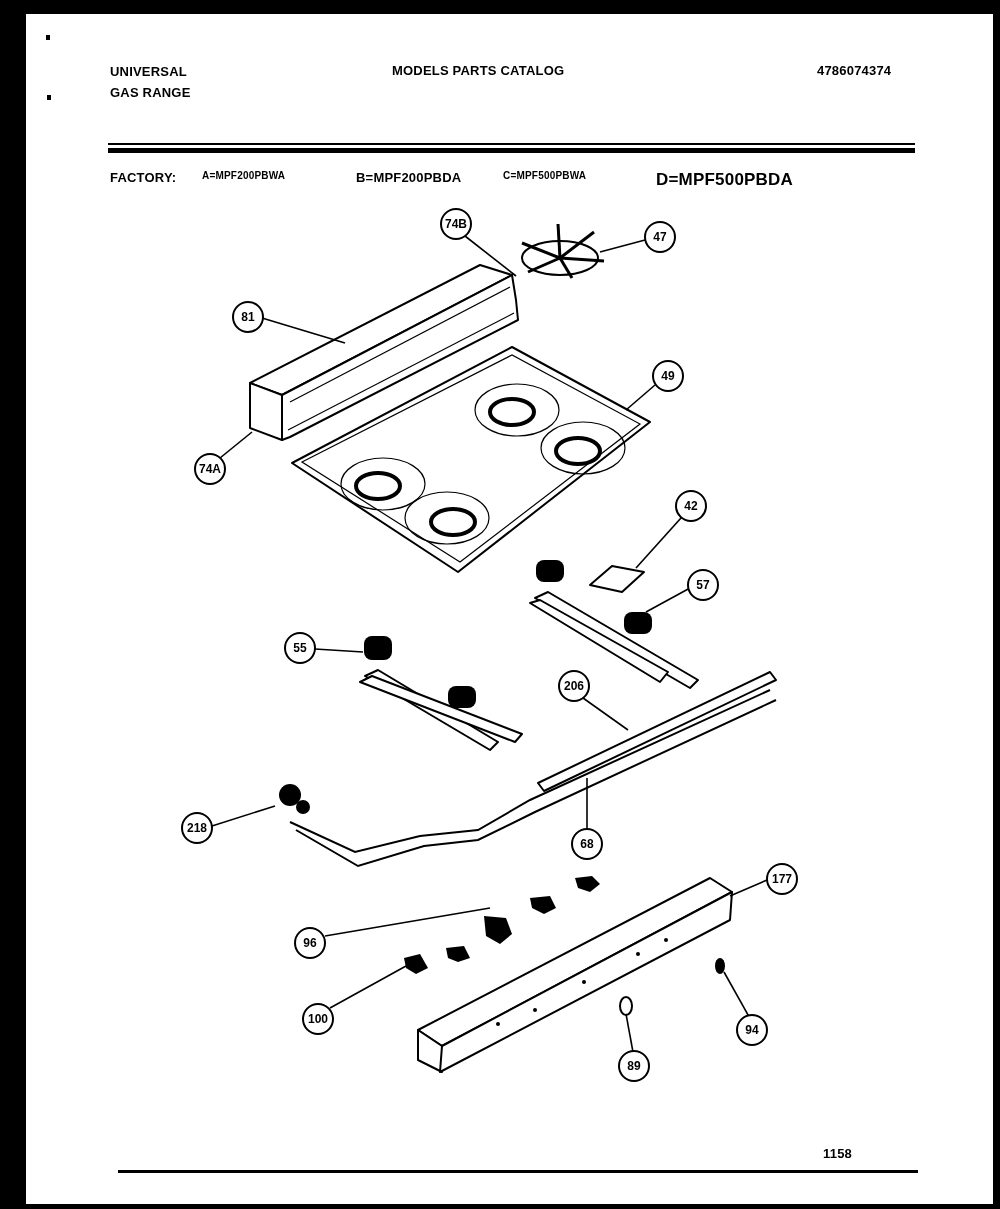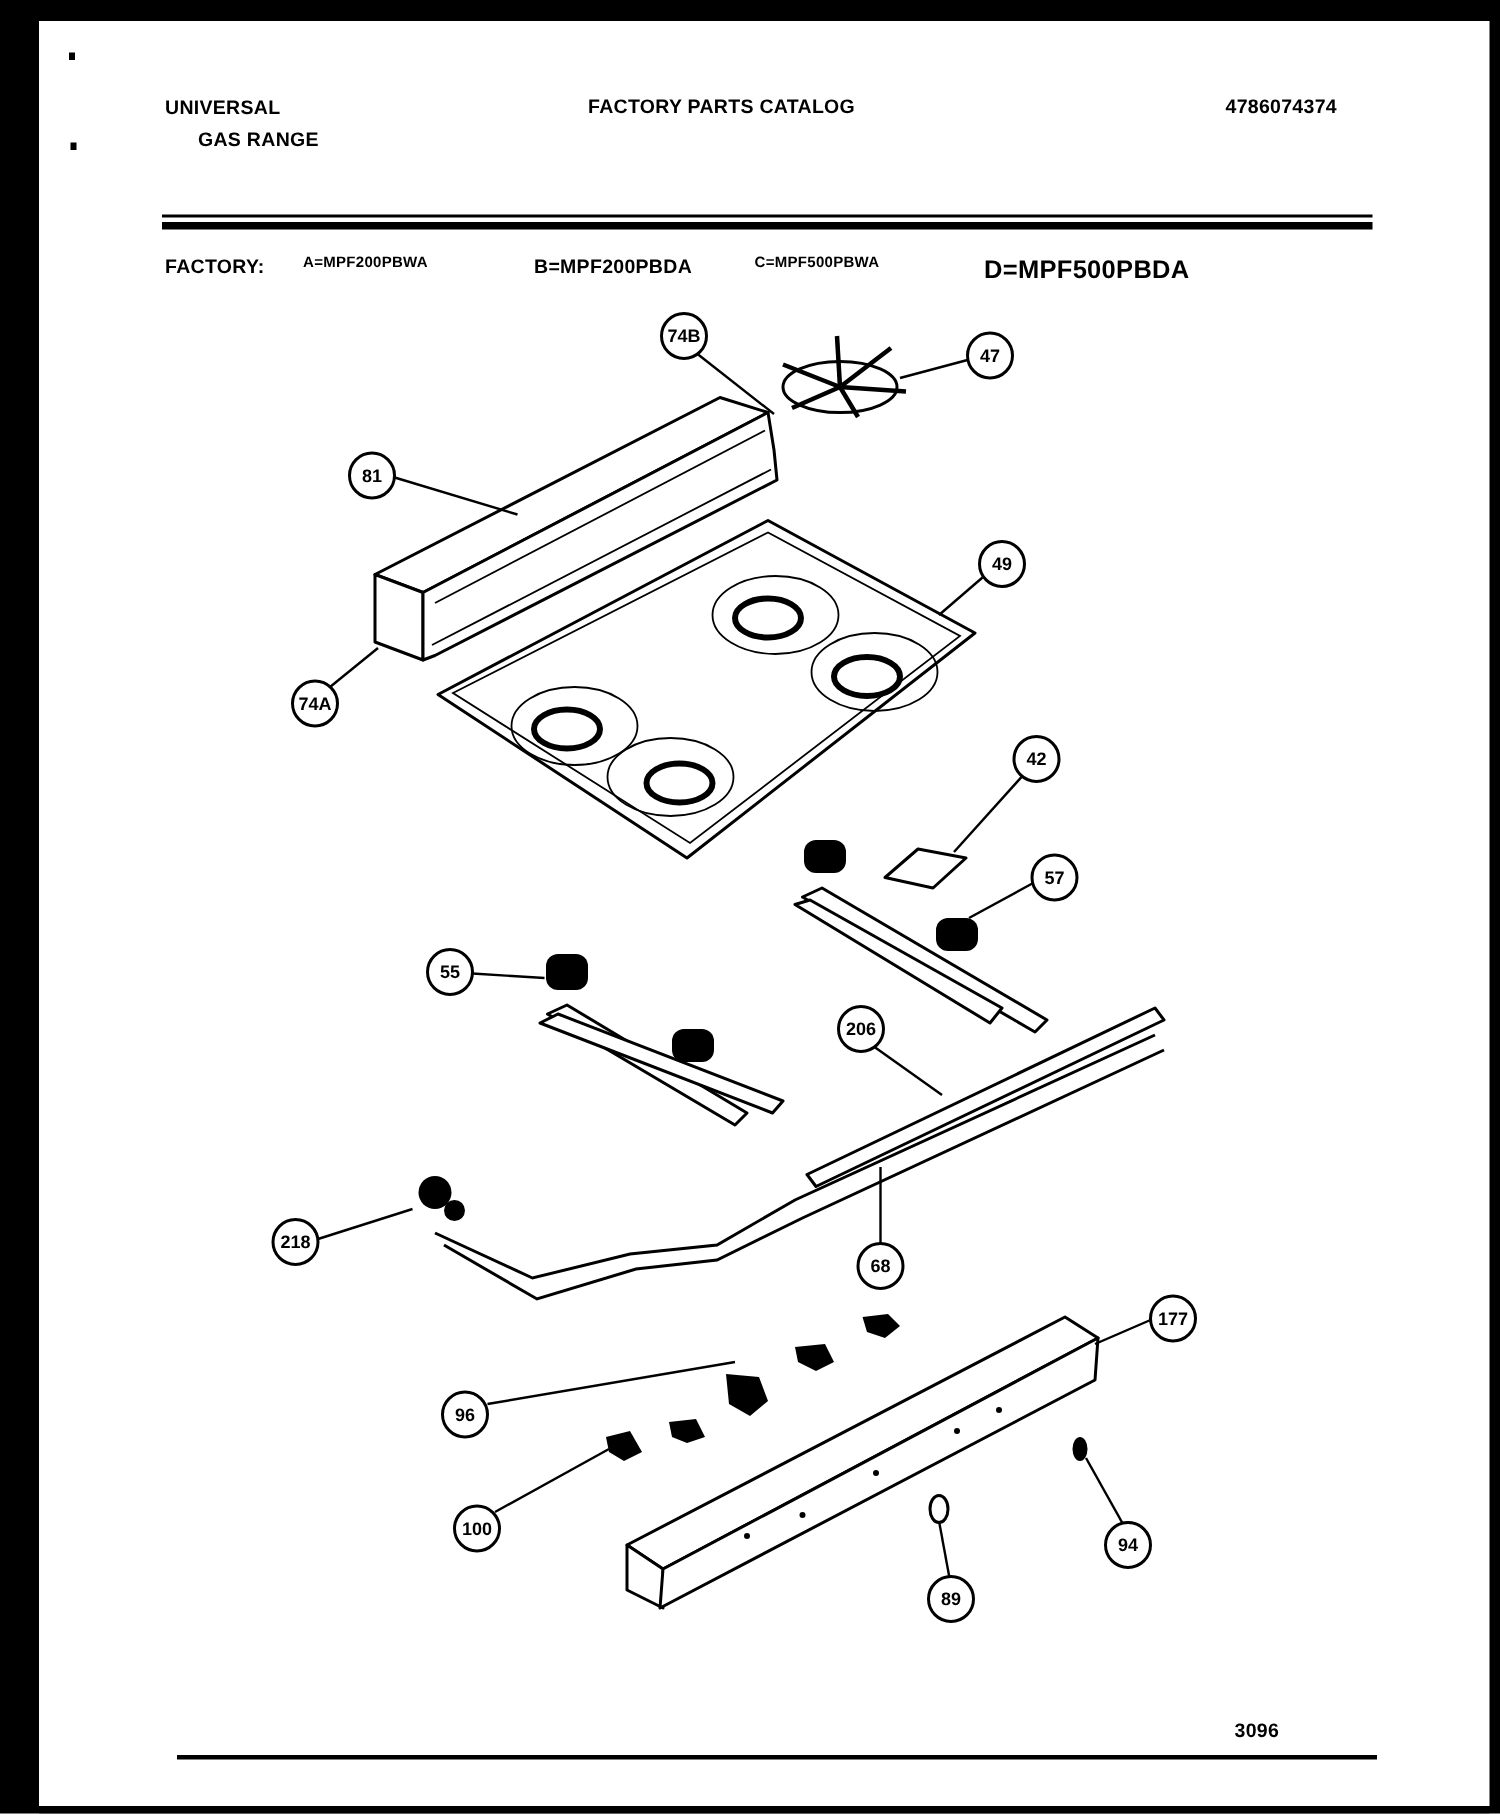--- a/index.html
+++ b/index.html
@@ -20,22 +20,22 @@
 </style>
 </head>
 <body>
 
 <div class="page"></div>
 
 <div class="mark" style="left:46px;top:35px;"></div>
 <div class="mark" style="left:47px;top:95px;"></div>
 
 <div class="hdr" style="left:110px;top:64px;">UNIVERSAL</div>
-<div class="hdr" style="left:110px;top:85px;margin-left:22px;">GAS RANGE</div>
-<div class="hdr" style="left:392px;top:63px;">FACTORY PARTS CATALOG</div>
+<div class="hdr" style="left:110px;top:85px;">GAS RANGE</div>
+<div class="hdr" style="left:392px;top:63px;">MODELS PARTS CATALOG</div>
 <div class="hdr" style="left:817px;top:63px;">4786074374</div>
 
 <div class="rule" style="left:108px;top:143px;width:807px;height:2px;"></div>
 <div class="rule" style="left:108px;top:148px;width:807px;height:5px;"></div>
 
 <div class="hdr" style="left:110px;top:170px;font-size:13px;">FACTORY:</div>
 <div class="hdr" style="left:189px;top:170px;font-size:10px;margin-left:13px;">A=MPF200PBWA</div>
 <div class="hdr" style="left:356px;top:170px;font-size:13px;text-align:right;">B=MPF200PBDA</div>
 <div class="hdr" style="left:503px;top:170px;font-size:10px;">C=MPF500PBWA</div>
 <div class="hdr" style="left:656px;top:170px;font-size:17px;">D=MPF500PBDA</div>
@@ -202,15 +202,15 @@
   <g class="callout">
       <circle cx="752" cy="1030" r="15"></circle>
       <text x="752" y="1030">94</text>
     </g>
   <g class="callout">
       <circle cx="634" cy="1066" r="15"></circle>
       <text x="634" y="1066">89</text>
     </g>
 </svg>
 
-<div class="hdr" style="left:823px;top:1146px;font-size:13px;">3096</div>
+<div class="hdr" style="left:823px;top:1146px;font-size:13px;">1158</div>
 <div class="rule" style="left:118px;top:1170px;width:800px;height:3px;"></div>
 <div class="rule" style="left:26px;top:1204px;width:967px;height:5px;"></div>
 
 </body></html>

